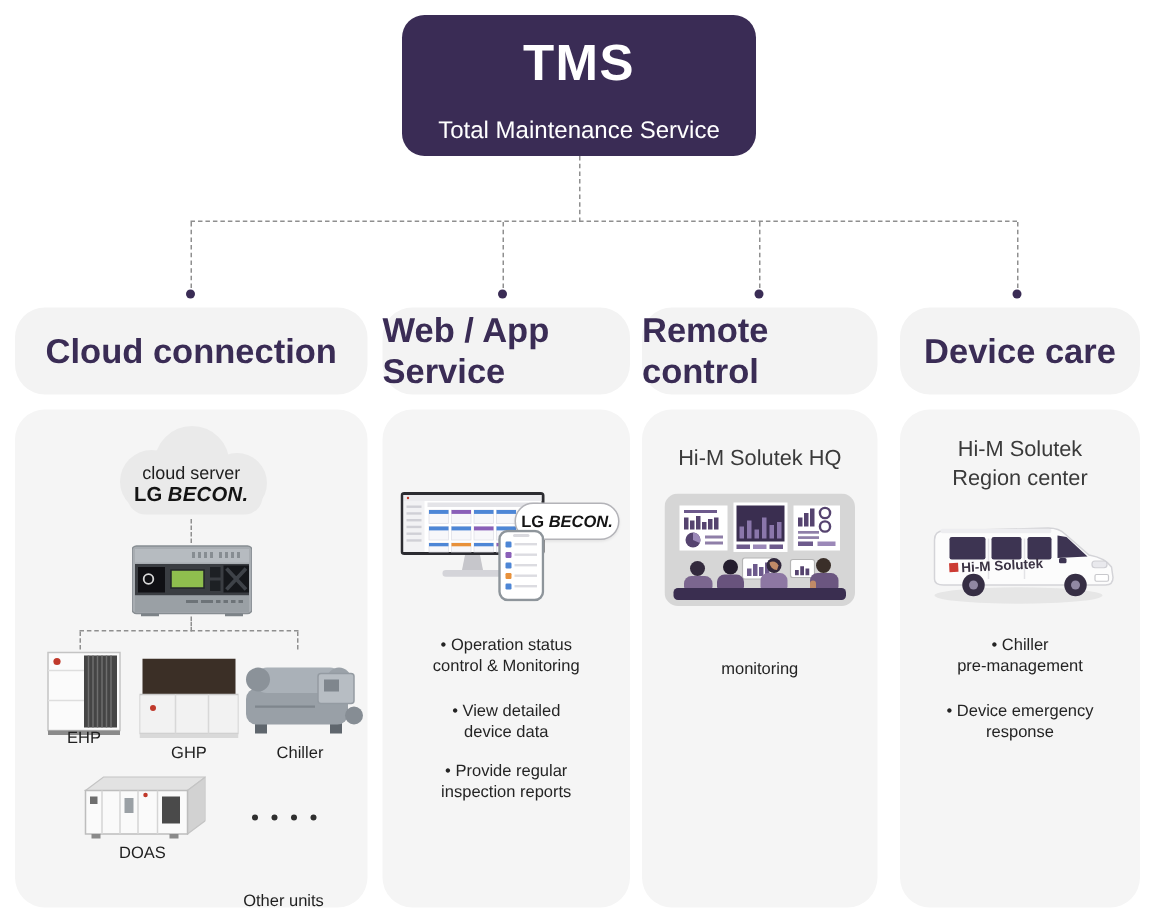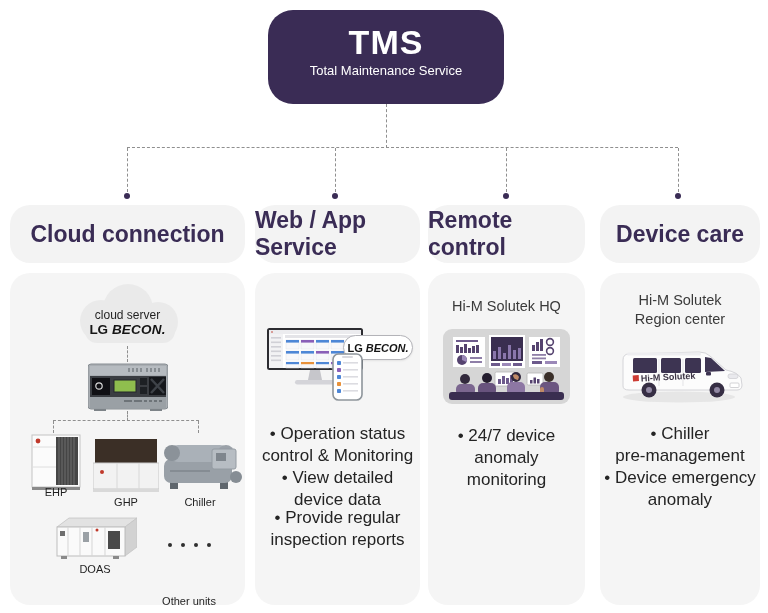--- a/index.html
+++ b/index.html
@@ -4,43 +4,43 @@
 <style>
   * { margin:0; padding:0; box-sizing:border-box; }
   html,body { background:#fff; }
   .canvas {
     position:relative; width:768px; height:613px; background:#ffffff;
     font-family:"Liberation Sans", sans-serif; overflow:hidden;
   }
   
   .tms-box {
     position:absolute; left:268px; top:10px; width:236px; height:94px;
-    background:#3a2c55; border-radius:25px; color:#fff; text-align:center;
+    background:#3a2c55; border-radius:15px; color:#fff; text-align:center;
   }
   .tms-title { margin-top:13px; font-size:34px; font-weight:700; letter-spacing:1px; }
-  .tms-subtitle { margin-top:1px; font-size:13px; font-weight:400; }
+  .tms-subtitle { margin-top:17px; font-size:16px; font-weight:400; }
 
   
   .dash-v { position:absolute; width:0; border-left:1.5px dashed #8f8f8f; }
   .dash-h { position:absolute; height:0; border-top:1.5px dashed #8f8f8f; }
   .dot { position:absolute; width:6px; height:6px; border-radius:50%; background:#3a2c55; }
 
   
   .hdr {
     position:absolute; top:205px; height:58px; background:#f3f3f3; border-radius:20px;
     display:flex; align-items:center; justify-content:center;
     color:#3a2c55; font-size:23px; font-weight:600;
   }
   .colbody {
     position:absolute; top:273px; height:332px; background:#f5f5f5; border-radius:20px;
   }
   .abs { position:absolute; }
   .bullet {
     position:absolute; left:0; right:0; text-align:center;
-    font-size:17px; color:#242424; line-height:1.3; font-weight:500;
+    font-size:11px; color:#242424; line-height:1.3; font-weight:500;
   }
   .subhead {
     position:absolute; left:0; right:0; text-align:center;
     font-size:14.5px; color:#3a3a3a; line-height:1.32; font-weight:500;
   }
   .unit-label { position:absolute; text-align:center; font-size:11px; color:#1f1f1f; }
 
   
   .cloud-label { position:absolute; left:0; right:0; top:35px; text-align:center; font-size:12px; color:#1f1f1f; }
   .cloud-brand { position:absolute; left:0; right:0; top:49px; text-align:center; font-size:13.5px; color:#141414; font-weight:700; }
@@ -383,21 +383,21 @@
       <path d="M70 46 a4 4 0 0 1 6 2 l-1 3 a5 5 0 0 1 -5 -5 Z" fill="#c08a67"></path>
       <rect x="64" y="53" width="18" height="14" rx="5" fill="#8d77a3"></rect>
       <circle cx="106" cy="48" r="5" fill="#3a2f29"></circle>
       <rect x="97" y="53" width="19" height="14" rx="5" fill="#6b5680"></rect>
       <rect x="97" y="58" width="4" height="8" rx="2" fill="#c08a67"></rect>
 
       <rect x="6" y="63" width="115" height="8" rx="3" fill="#3a2e50"></rect>
     </svg>
 
     <div class="bullet" style="top:152px;">
-      <span>• 24/7 device anomaly</span><br>
+      <br>
       <span>monitoring</span>
     </div>
   </div>
 
   <div class="colbody" style="left:600px; width:160px;">
 
     <div class="subhead" style="top:18px;">
       <span>Hi-M Solutek</span><br>
       <span>Region center</span>
     </div>
@@ -426,17 +426,17 @@
       <circle cx="106" cy="62" r="7.5" fill="#362e44"></circle>
       <circle cx="106" cy="62" r="3" fill="#9188a3"></circle>
     </svg>
 
     <div class="bullet" style="top:150px;">
       <span>• Chiller</span><br>
       <span>pre-management</span>
     </div>
     <div class="bullet" style="top:194px;">
       <span>• Device emergency</span><br>
-      <span>anomaly</span>
+      <span>response</span>
     </div>
   </div>
 
 </div>
 
 </body></html>

